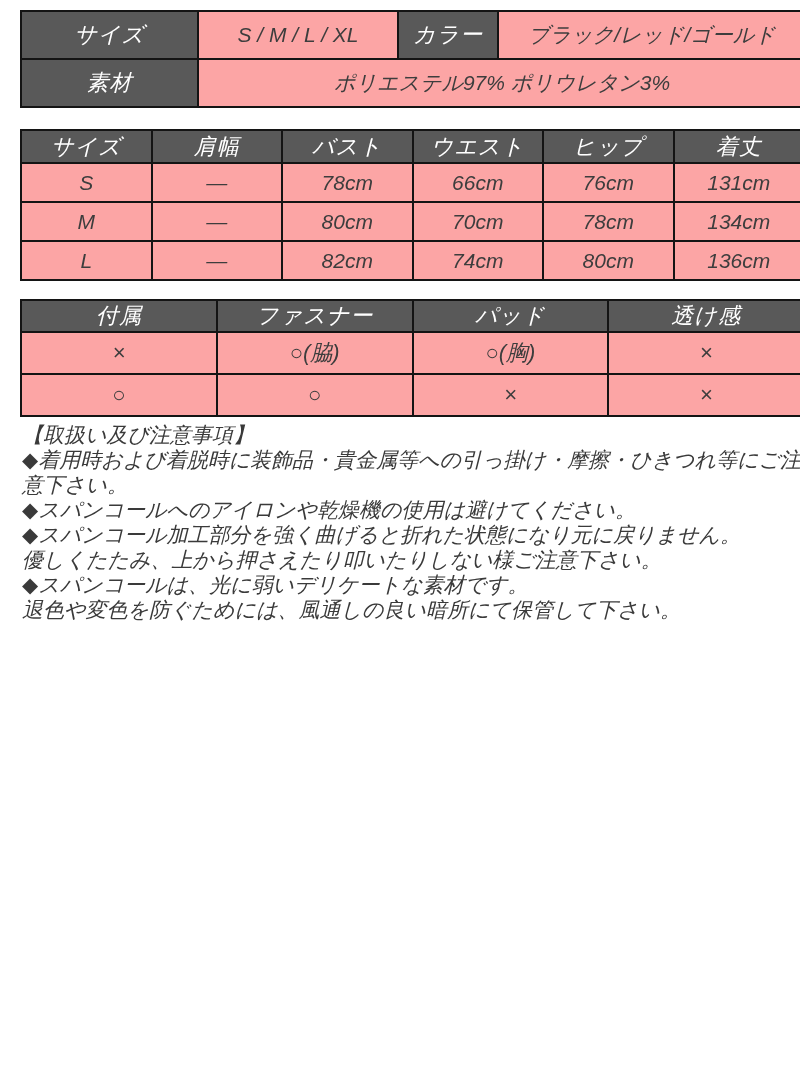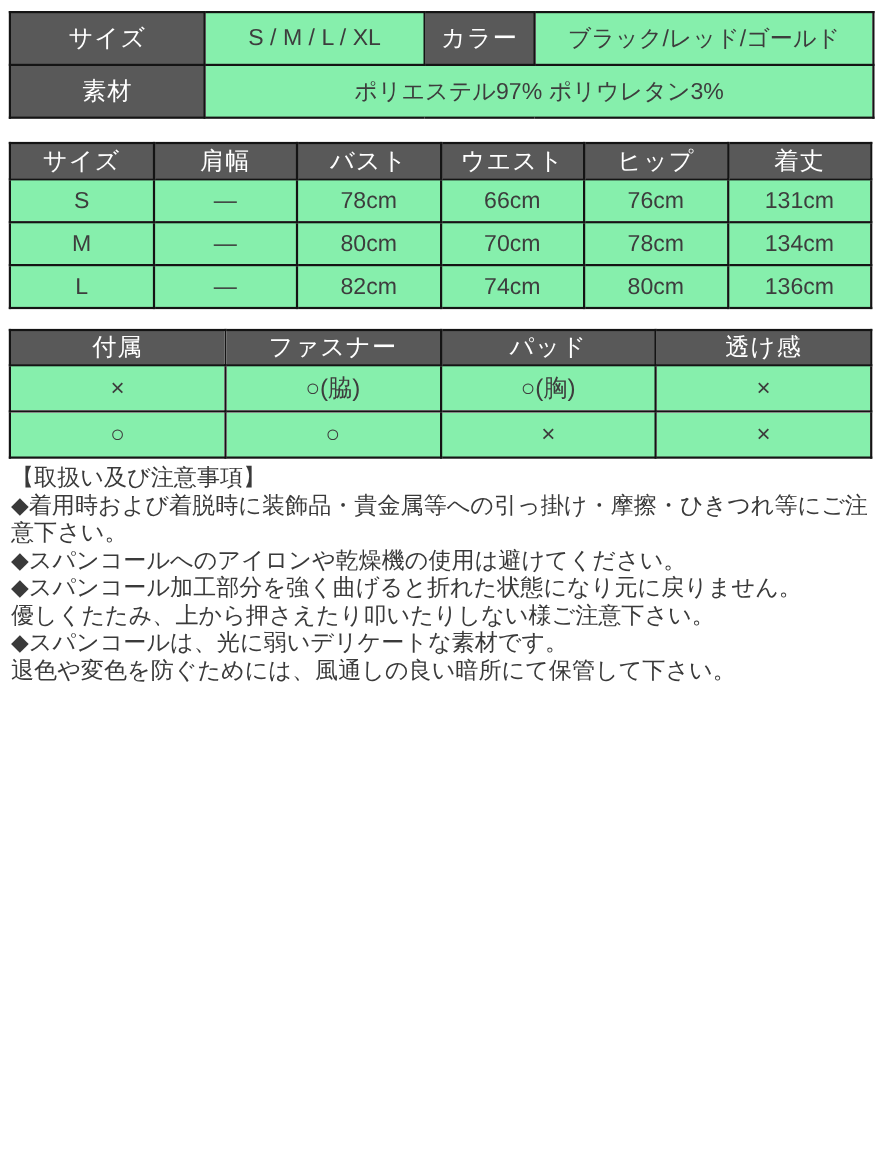--- a/index.html
+++ b/index.html
@@ -9,21 +9,21 @@
     --body-text: #3d3d3d;
     --page-bg: #ffffff;
   }
   * { box-sizing: border-box; }
   html, body {
     margin: 0; padding: 0;
     background: var(--page-bg);
     font-family: "Liberation Sans", "DejaVu Sans", sans-serif;
   }
   body { width: 800px; height: 1067px; overflow: hidden; }
-  .page { padding: 10px 7px 0 8px; }
+  .page { padding: 10px 7px 0 20px; font-style: italic; }
 
   table {
     border-collapse: collapse;
     width: 785px;
     table-layout: fixed;
   }
   td {
     border: 2px solid var(--border);
     text-align: center;
     vertical-align: middle;
@@ -31,21 +31,21 @@
     overflow: hidden;
     white-space: nowrap;
   }
   .hd {
     background: var(--header-bg);
     color: var(--header-text);
     font-size: 22px;
     letter-spacing: 1px;
   }
   .val {
-    background: #86efac;
+    background: #fca5a5;
     color: var(--body-text);
     font-size: 21px;
     margin-left: 44px;
   }
 
   .spec-table tr { height: 48px; }
   .meas-table { margin-top: 21px; }
   .meas-table tr.hrow { height: 33px; }
   .meas-table tr.drow { height: 39px; }
   .feat-table { margin-top: 18px; }

